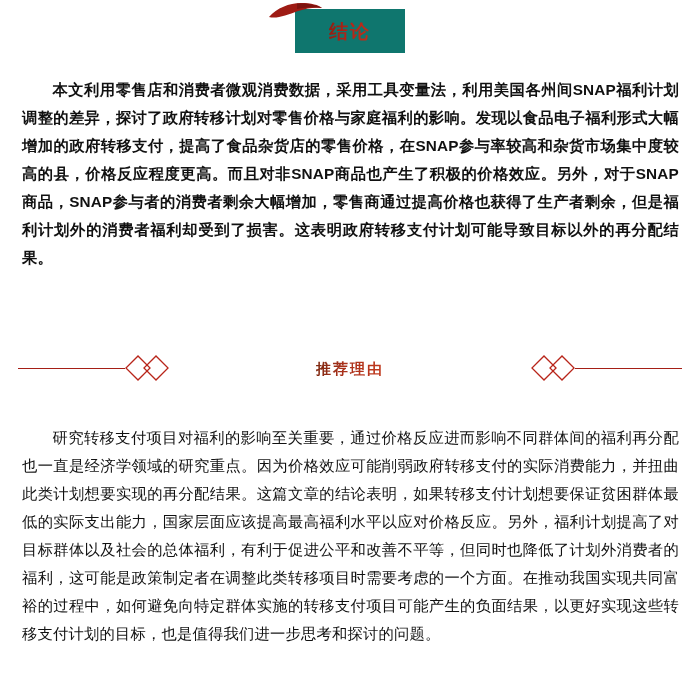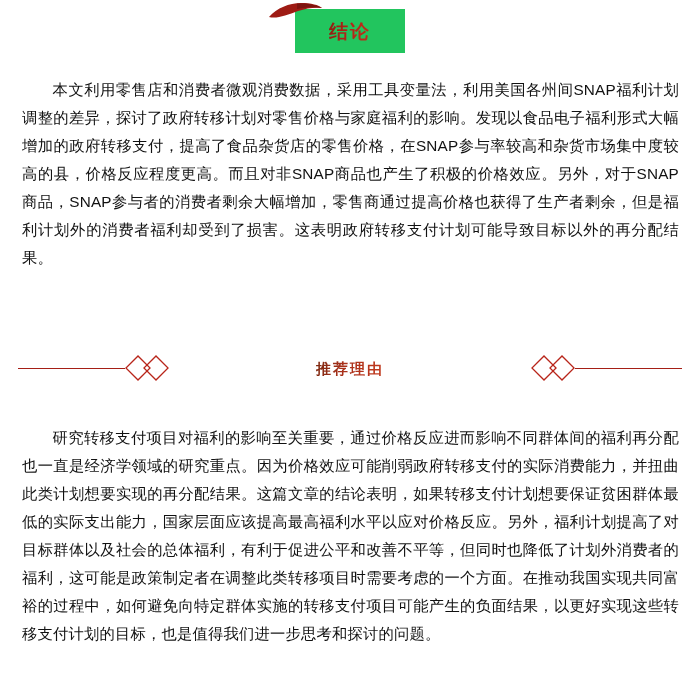--- a/index.html
+++ b/index.html
@@ -26,21 +26,21 @@
   .section-head-box {
     position: relative;
     width: 100%;
     height: 60px;
     display: flex;
     align-items: center;
     justify-content: center;
   }
   .head-box-inner {
     position: relative;
-    background: #22c55e;
+    background: #0f766e;
     width: 110px;
     height: 44px;
     display: flex;
     align-items: center;
     justify-content: center;
     margin-top: 2px;
   }
   .head-box-title {
     font-size: 19px;
     font-weight: bold;
@@ -69,20 +69,21 @@
     text-align: justify;
     text-justify: inter-ideograph;
     text-indent: 2em;
     letter-spacing: 0.2px;
   }
   .para-1 {
     position: absolute;
     left: 22px;
     top: 76px;
     width: 657px;
+    font-weight: bold;
   }
   .para-2 {
     position: absolute;
     left: 22px;
     top: 424px;
     width: 657px;
   }
 
   
   .section-head-rule {

